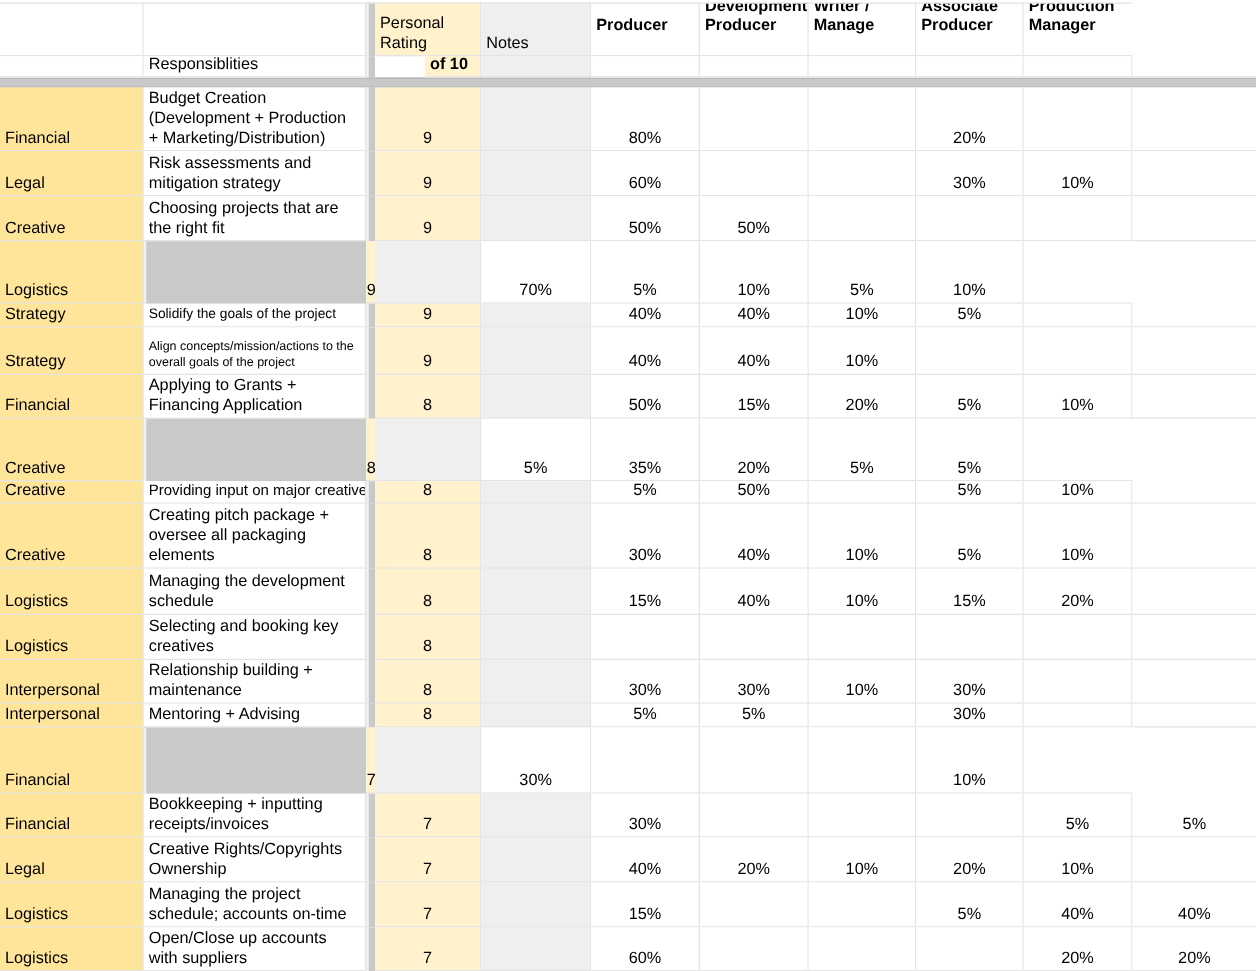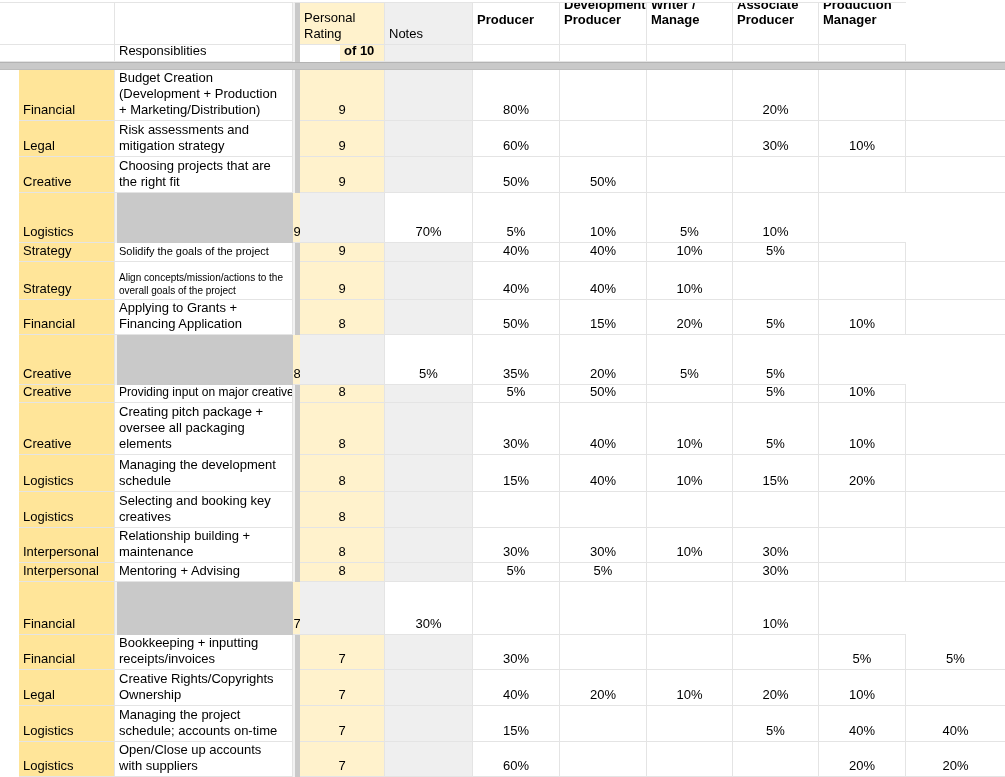--- a/index.html
+++ b/index.html
@@ -18,21 +18,21 @@
     border-right:1px solid var(--grid,#E4E4E4);
     border-bottom:1px solid var(--grid,#E4E4E4);
     display:flex;align-items:flex-end;
     padding:1px 4px 2px 4px;
     font-size:13px;line-height:16px;
     overflow:hidden;
     background:#fff;
   }
   .row .cell:last-child{border-right:0;}
   .r1 .cell{border-top:1px solid var(--grid,#E4E4E4);}
-  .cat{background:var(--cat,#FFE599);margin-left:19px;}
+  .cat{background:var(--cat,#FFE599);}
   .rate{background:var(--rate,#FFF2CC);justify-content:center;}
   .note{background:var(--note,#EFEFEF);}
   .pct{justify-content:center;}
   .bold{font-weight:bold;margin-left:40px;}
   .role-h{font-weight:bold;line-height:15px;padding-bottom:17px;}
   .center{justify-content:center;}
   .vdiv{
     background:var(--bar,#C9C9C9);
     border-left:2px solid #F2F2F2;
     border-right:0;border-bottom:0;border-top:0;

